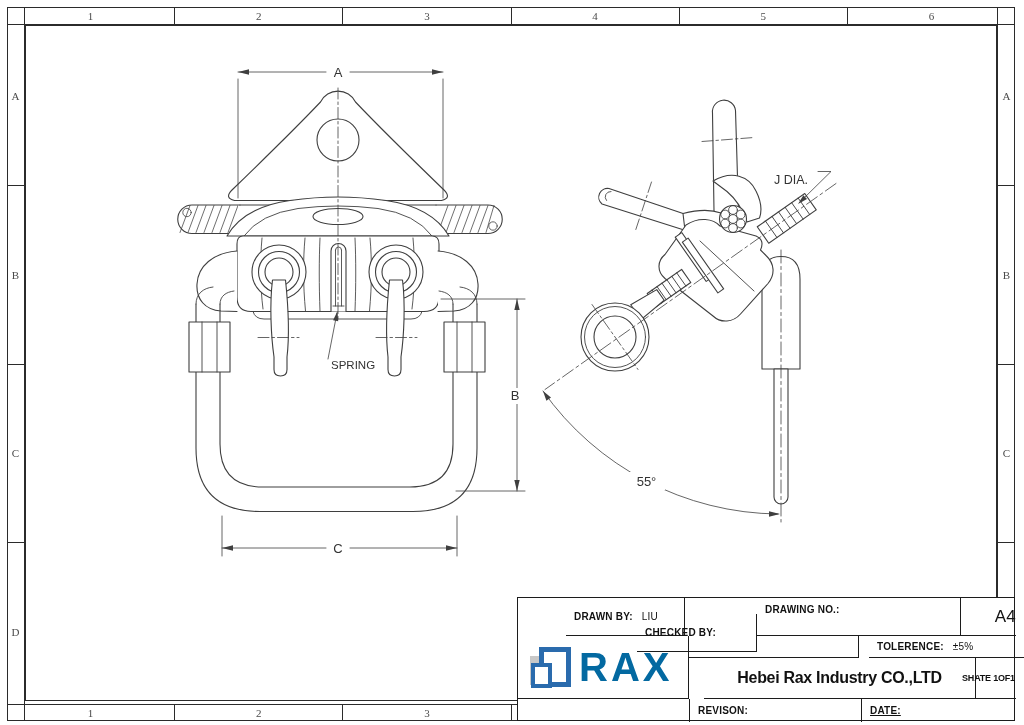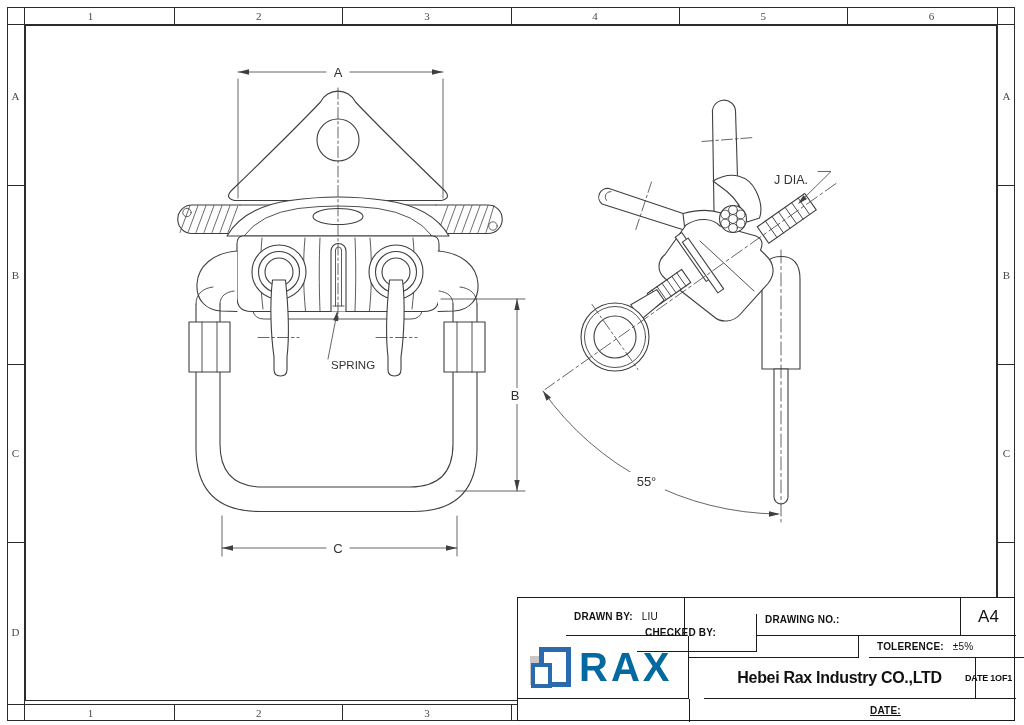--- a/index.html
+++ b/index.html
@@ -25,22 +25,22 @@
   svg.dwg{position:absolute;left:0;top:0;z-index:1;}
   .dwg-text{font-family:"Liberation Sans",sans-serif;fill:#333;stroke:none;}
   
   .title-block{position:absolute;left:517px;top:597px;width:498px;height:124px;background:#fff;
     border:1.5px solid #1c1c1c;box-sizing:border-box;z-index:3;}
   .tb-cell{position:absolute;box-sizing:border-box;display:flex;align-items:center;
     font-size:10px;font-weight:bold;color:#111;letter-spacing:.2px;}
   .bR{border-right:1.3px solid #1c1c1c;} .bB{border-bottom:1.3px solid #1c1c1c;}
   .c-drawn{left:0;top:0;width:119px;height:38px;padding-left:8px;margin-left:48px;}
   .c-checked{left:119px;top:16px;width:120px;height:38px;padding-left:8px;}
-  .c-drawno{left:239px;top:0;width:204px;height:38px;padding-left:8px;align-items:center;padding-top:6px;}
-  .c-a4{left:443px;top:0;width:55px;height:38px;justify-content:center;font-size:17px;font-weight:500;}
+  .c-drawno{left:239px;top:0;width:204px;height:38px;padding-left:8px;align-items:flex-start;padding-top:6px;}
+  .c-a4{left:443px;top:0;width:55px;height:38px;justify-content:flex-end;font-size:17px;font-weight:500;}
   .c-logo{left:0;top:38px;width:171px;height:63px;padding-left:10px;}
   .c-mid-empty{left:171px;top:38px;width:170px;height:22px;}
   .c-tol{left:351px;top:38px;width:157px;height:22px;padding-left:8px;text-align:center;}
   .c-company{left:186px;top:60px;width:272px;height:41px;justify-content:center;
     font-size:16px;font-weight:bold;letter-spacing:-0.3px;}
   .c-sheet{left:443px;top:60px;width:55px;height:41px;justify-content:center;font-size:9px;letter-spacing:-0.2px;}
   .c-r4a{left:0;top:101px;width:172px;height:23px;}
   .c-rev{left:172px;top:101px;width:172px;height:23px;padding-left:8px;}
   .c-date{left:344px;top:101px;width:154px;height:23px;padding-left:8px;text-decoration:underline;}
   .tb-value{margin-left:9px;font-weight:normal;}
@@ -305,21 +305,24 @@
     </div>
     <div class="tb-cell c-mid-empty bR bB"></div>
     <div class="tb-cell c-tol bB">
       <span>TOLERENCE:</span>
       <span class="tb-value">±5%</span>
     </div>
     <div class="tb-cell c-company bR bB">
       <span>Hebei Rax Industry CO.,LTD</span>
     </div>
     <div class="tb-cell c-sheet bB">
-      <span>DATE 1OF1</span>
+      <span>SHATE 1OF1</span>
     </div>
     <div class="tb-cell c-r4a bR"></div>
+    <div class="tb-cell c-rev bR">
+      <span>REVISON:</span>
+    </div>
     <div class="tb-cell c-date">
       <span>DATE:</span>
     </div>
   </div>
 
 </div>
 
 </body></html>

